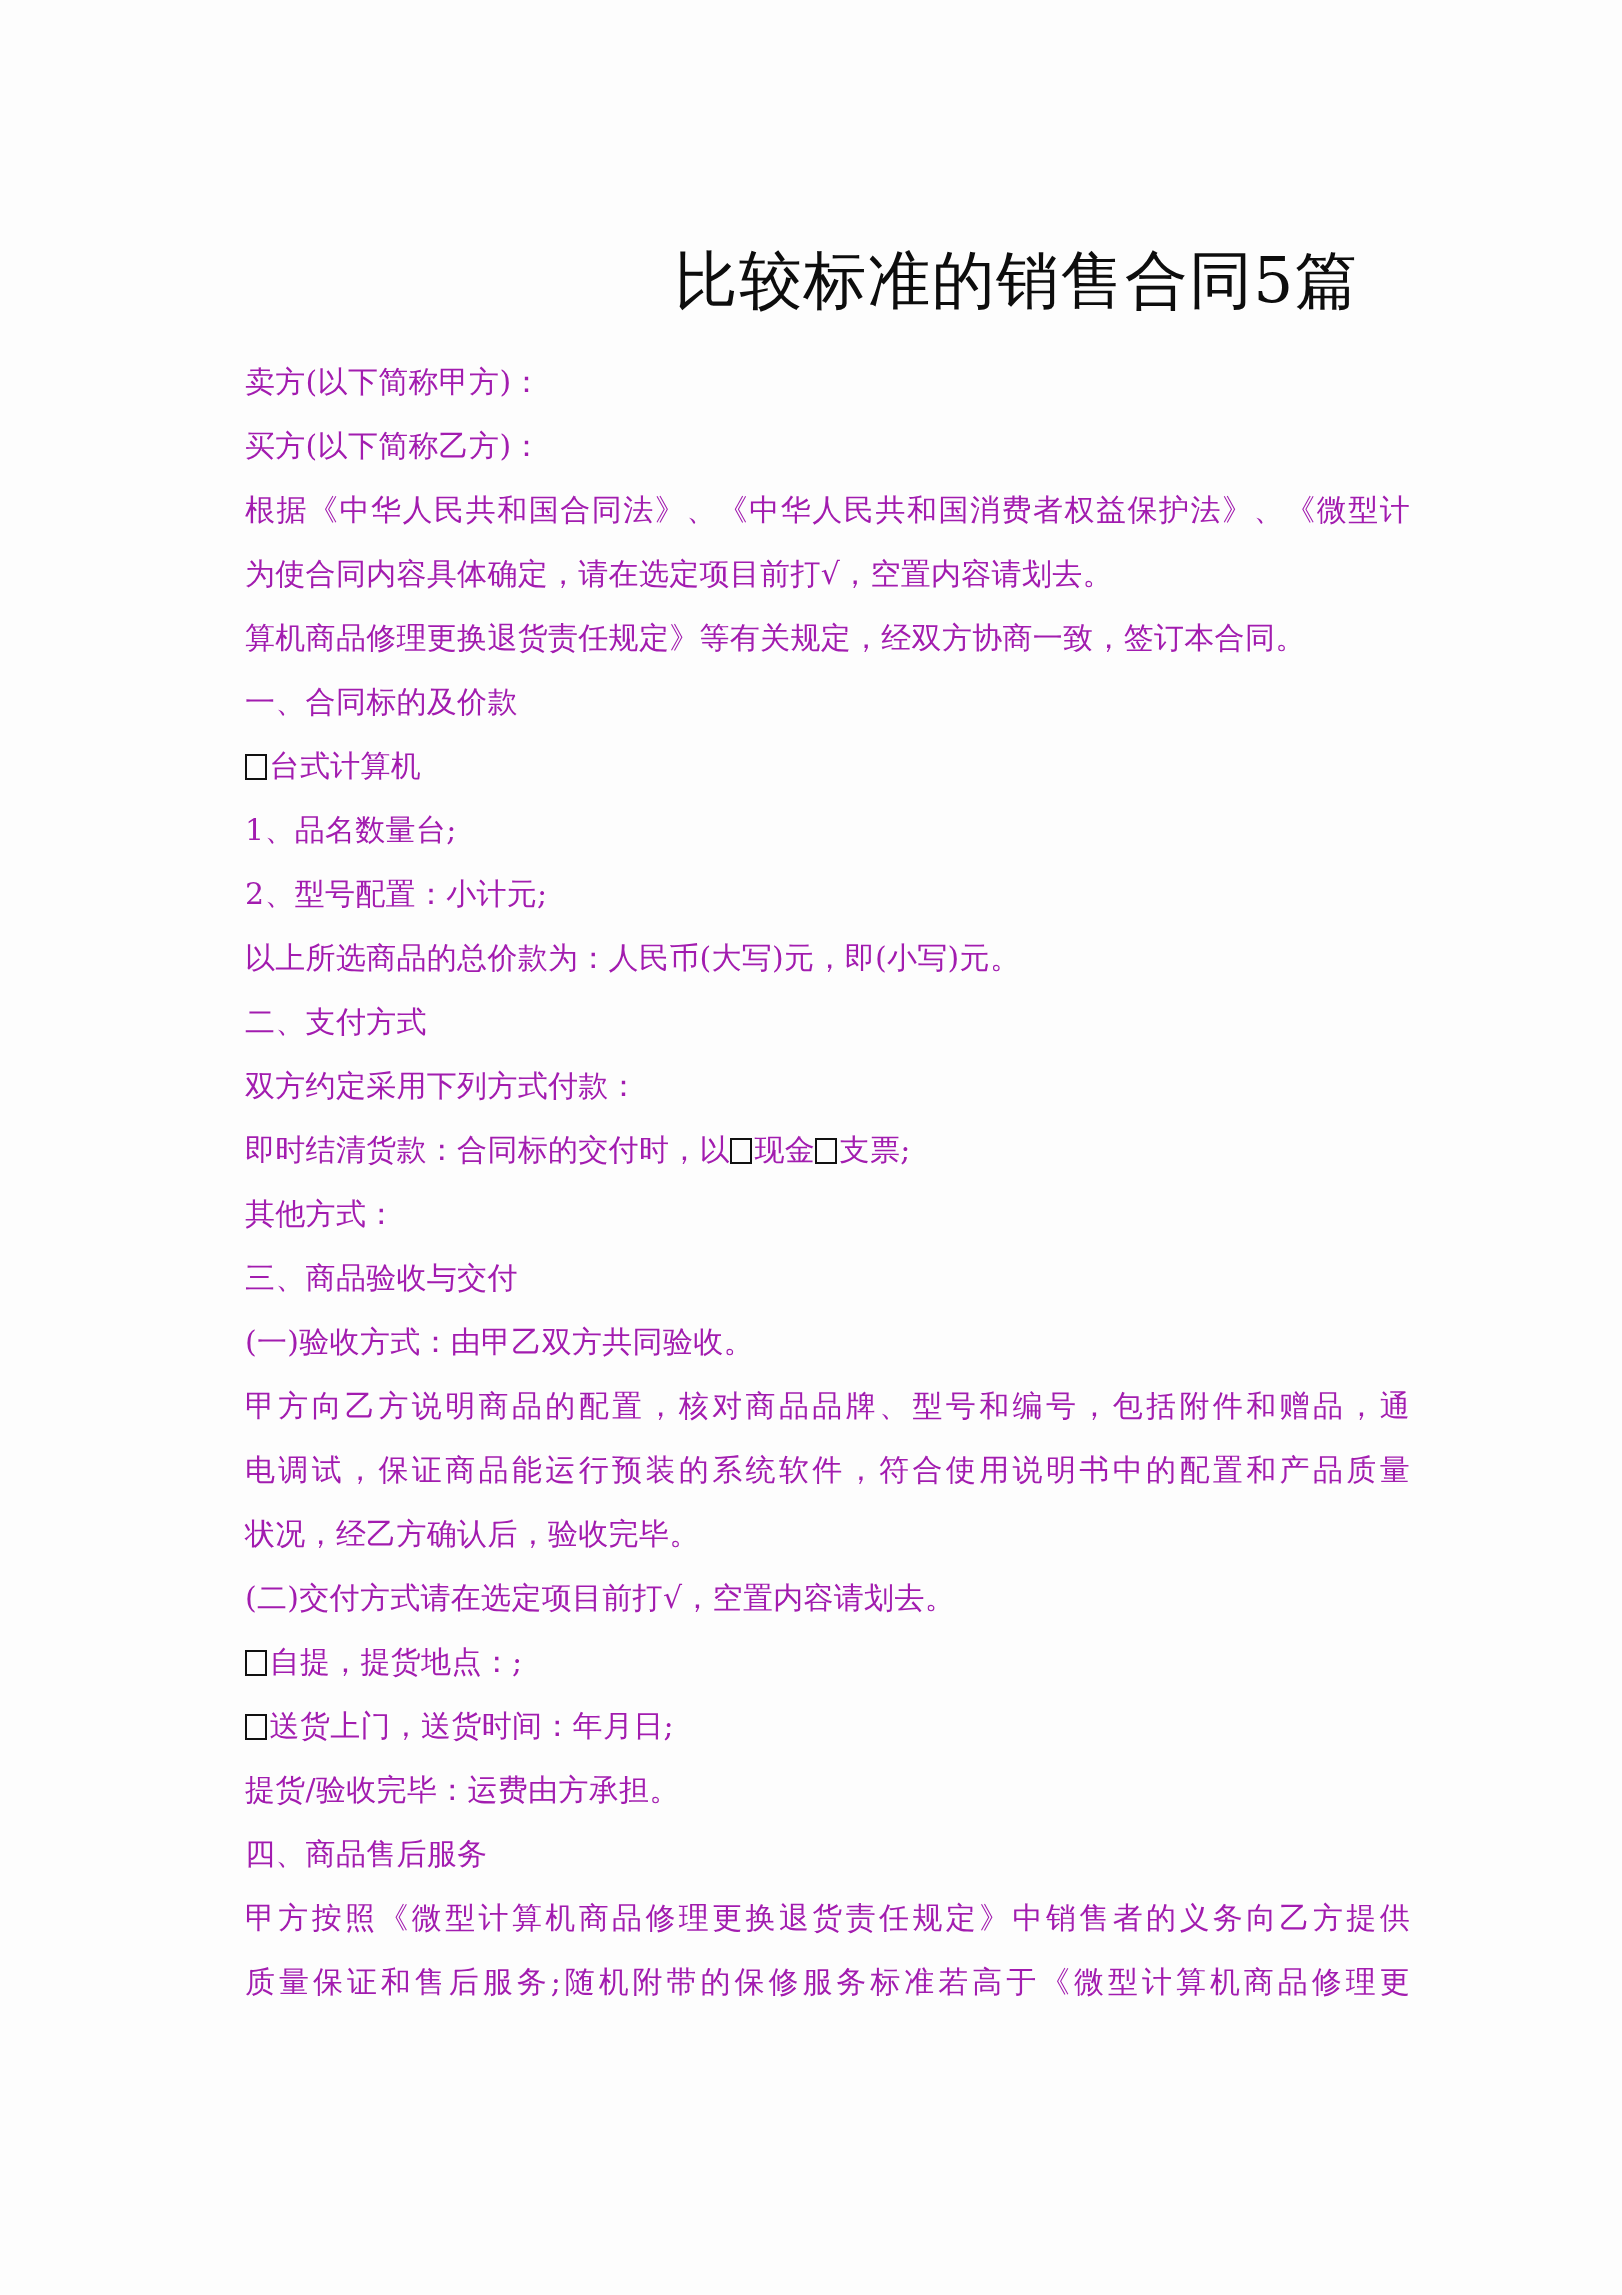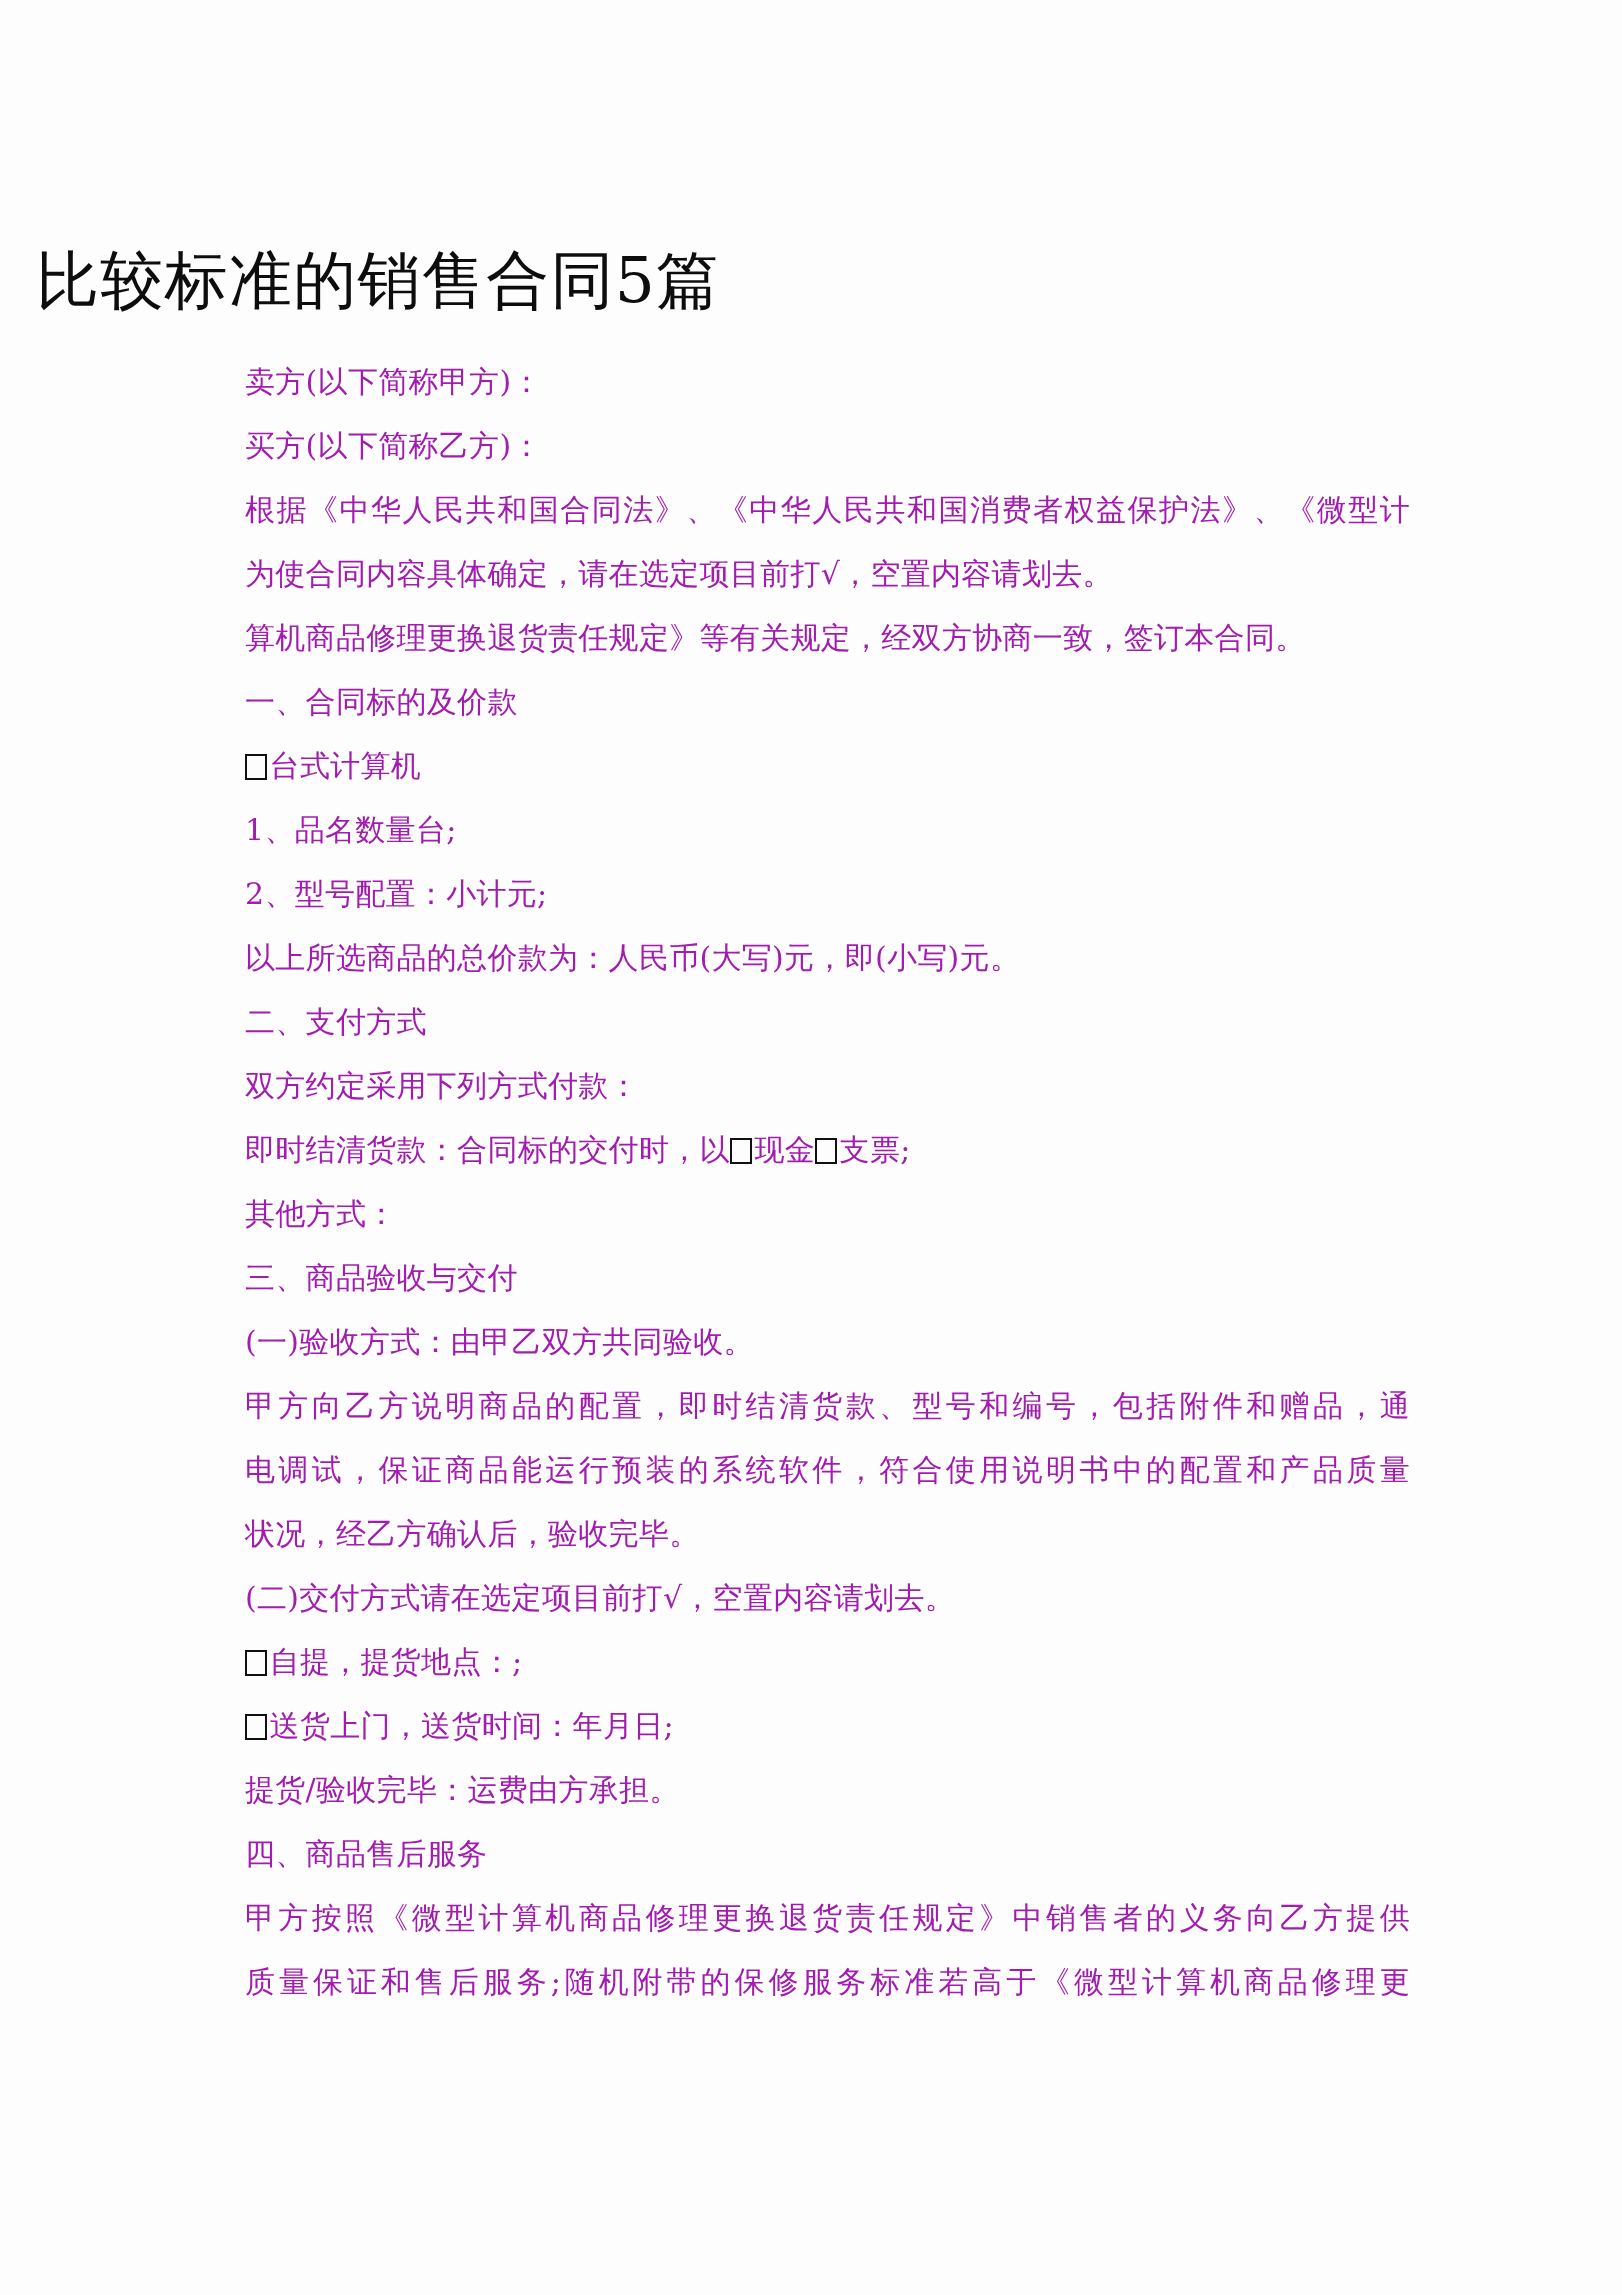--- a/index.html
+++ b/index.html
@@ -20,27 +20,26 @@
     left: 0; top: 0;
     width: 1623px;
     height: 2295px;
     background: #fdfdfd;
   }
   .title {
     position: absolute;
     left: 0;
     top: 196px;
     width: 1359px;
-    text-align: left;
+    text-align: right;
     font-size: 63px;
     line-height: 85px;
     letter-spacing: 1.3px;
     font-weight: normal;
     color: #0d0d0d;
-    padding-left: 36px;
   }
   .body {
     position: absolute;
     left: 245px;
     top: 350px;
     width: 1165px;
   }
   .line {
     font-size: 30px;
     height: 64px;
@@ -85,21 +84,21 @@
     <div class="line">2、型号配置：小计元;</div>
     <div class="line">以上所选商品的总价款为：人民币(大写)元，即(小写)元。</div>
     <div class="line">二、支付方式</div>
     <div class="line">双方约定采用下列方式付款：</div>
     <div class="line">
       <span>即时结清货款：合同标的交付时，以</span><span class="cb"></span><span>现金</span><span class="cb"></span><span>支票;</span>
     </div>
     <div class="line">其他方式：</div>
     <div class="line">三、商品验收与交付</div>
     <div class="line">(一)验收方式：由甲乙双方共同验收。</div>
-    <div class="line justify">甲方向乙方说明商品的配置，即时结清货款、型号和编号，包括附件和赠品，通</div>
+    <div class="line justify">甲方向乙方说明商品的配置，核对商品品牌、型号和编号，包括附件和赠品，通</div>
     <div class="line justify">电调试，保证商品能运行预装的系统软件，符合使用说明书中的配置和产品质量</div>
     <div class="line">状况，经乙方确认后，验收完毕。</div>
     <div class="line">(二)交付方式请在选定项目前打√，空置内容请划去。</div>
     <div class="line">
       <span class="cb"></span><span>自提，提货地点：;</span>
     </div>
     <div class="line">
       <span class="cb"></span><span>送货上门，送货时间：年月日;</span>
     </div>
     <div class="line">提货/验收完毕：运费由方承担。</div>

